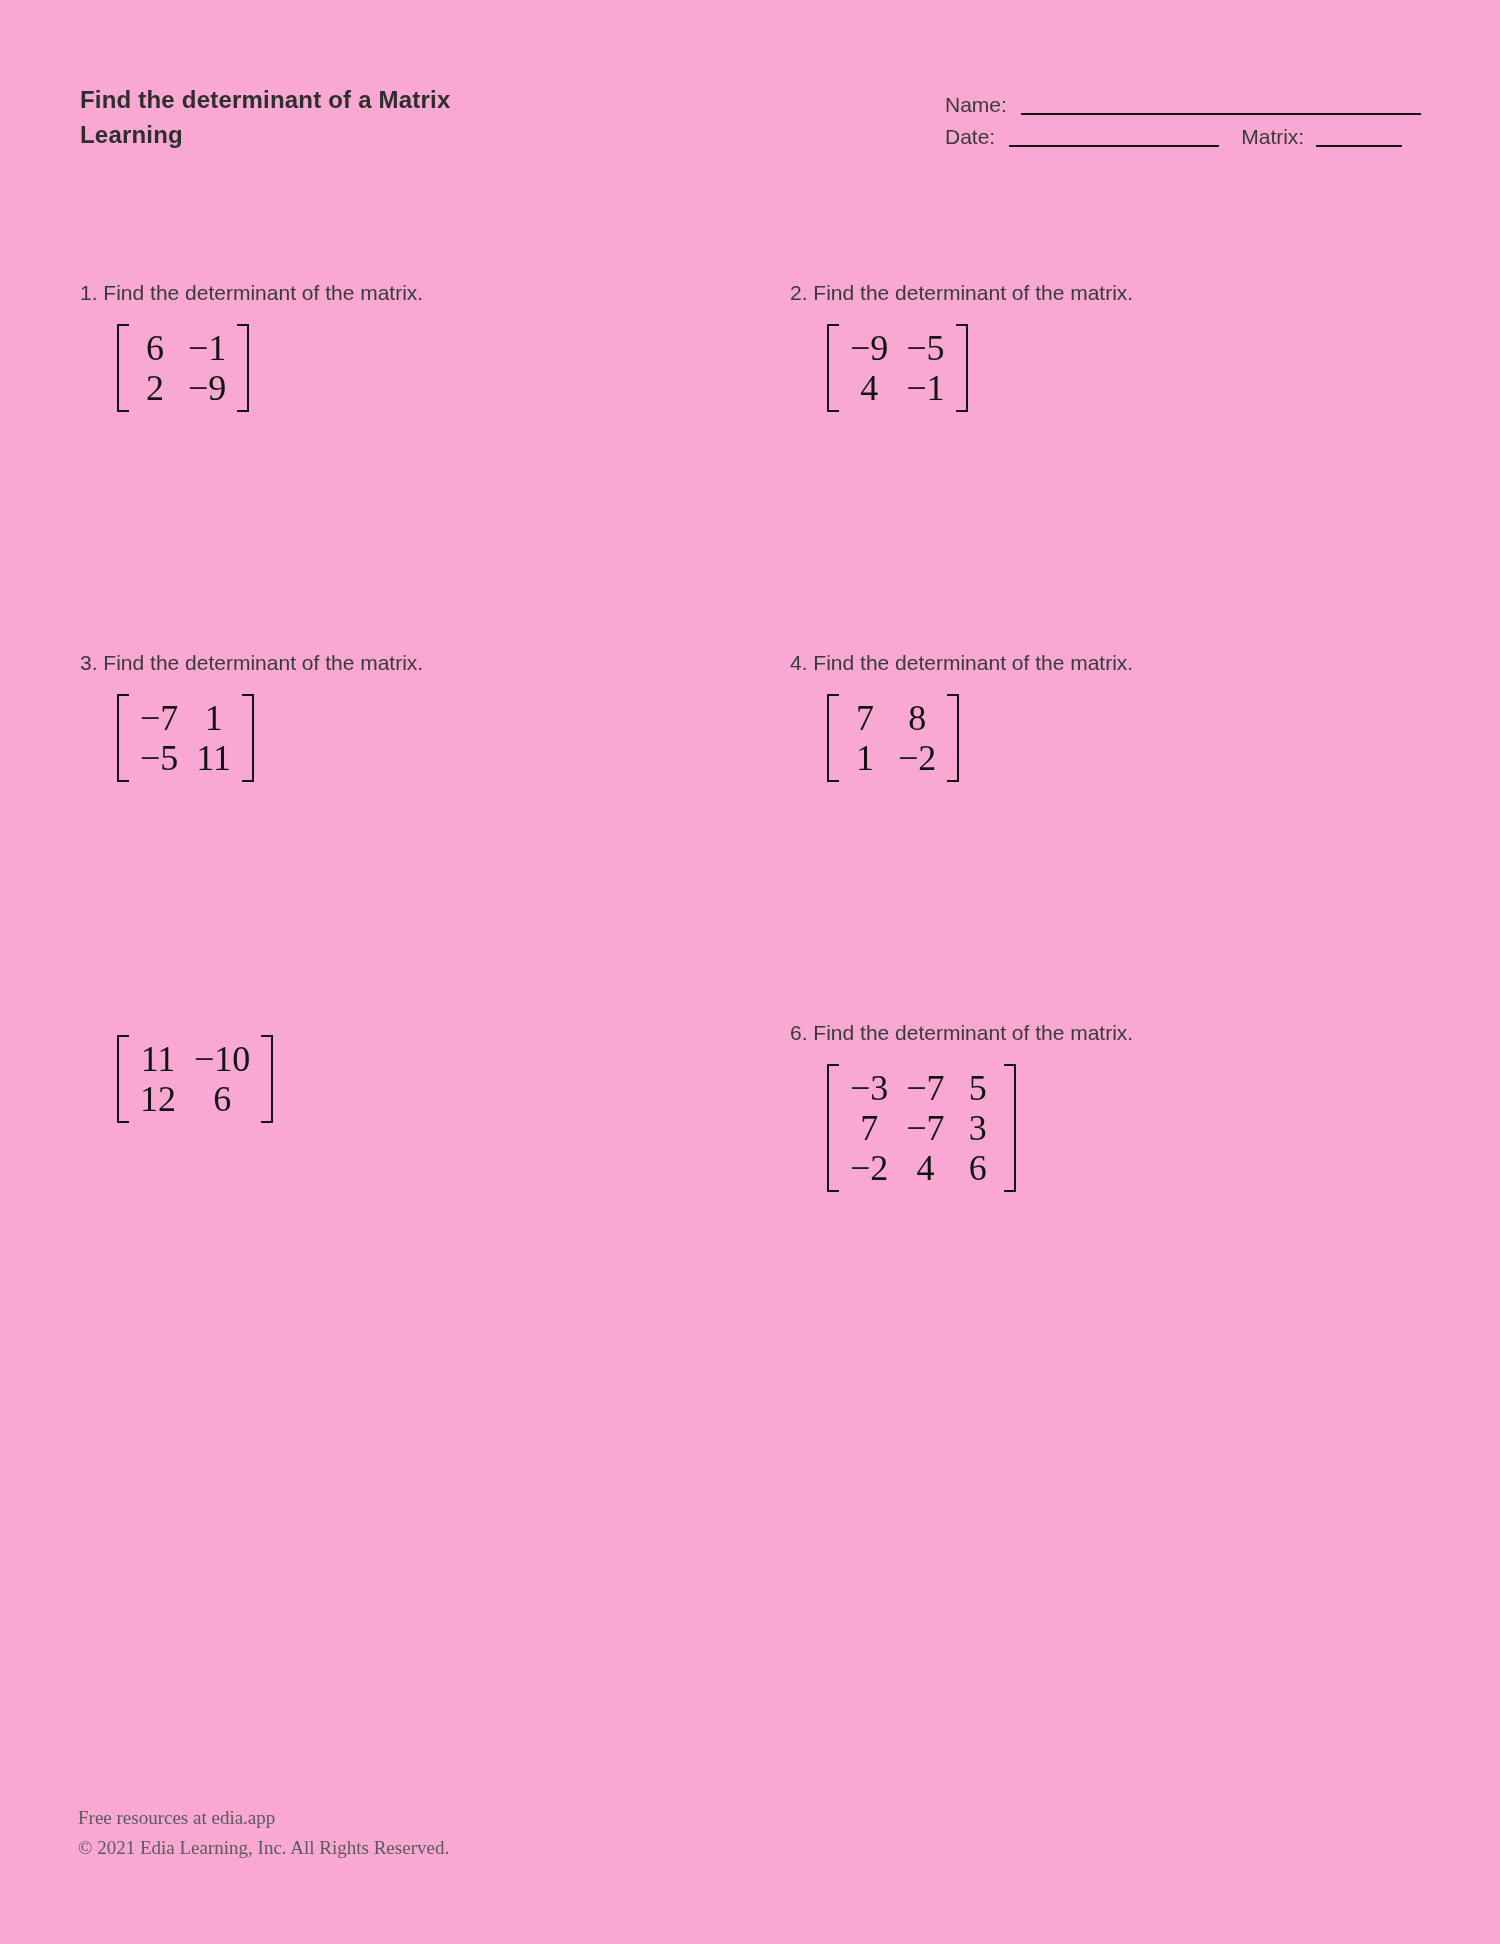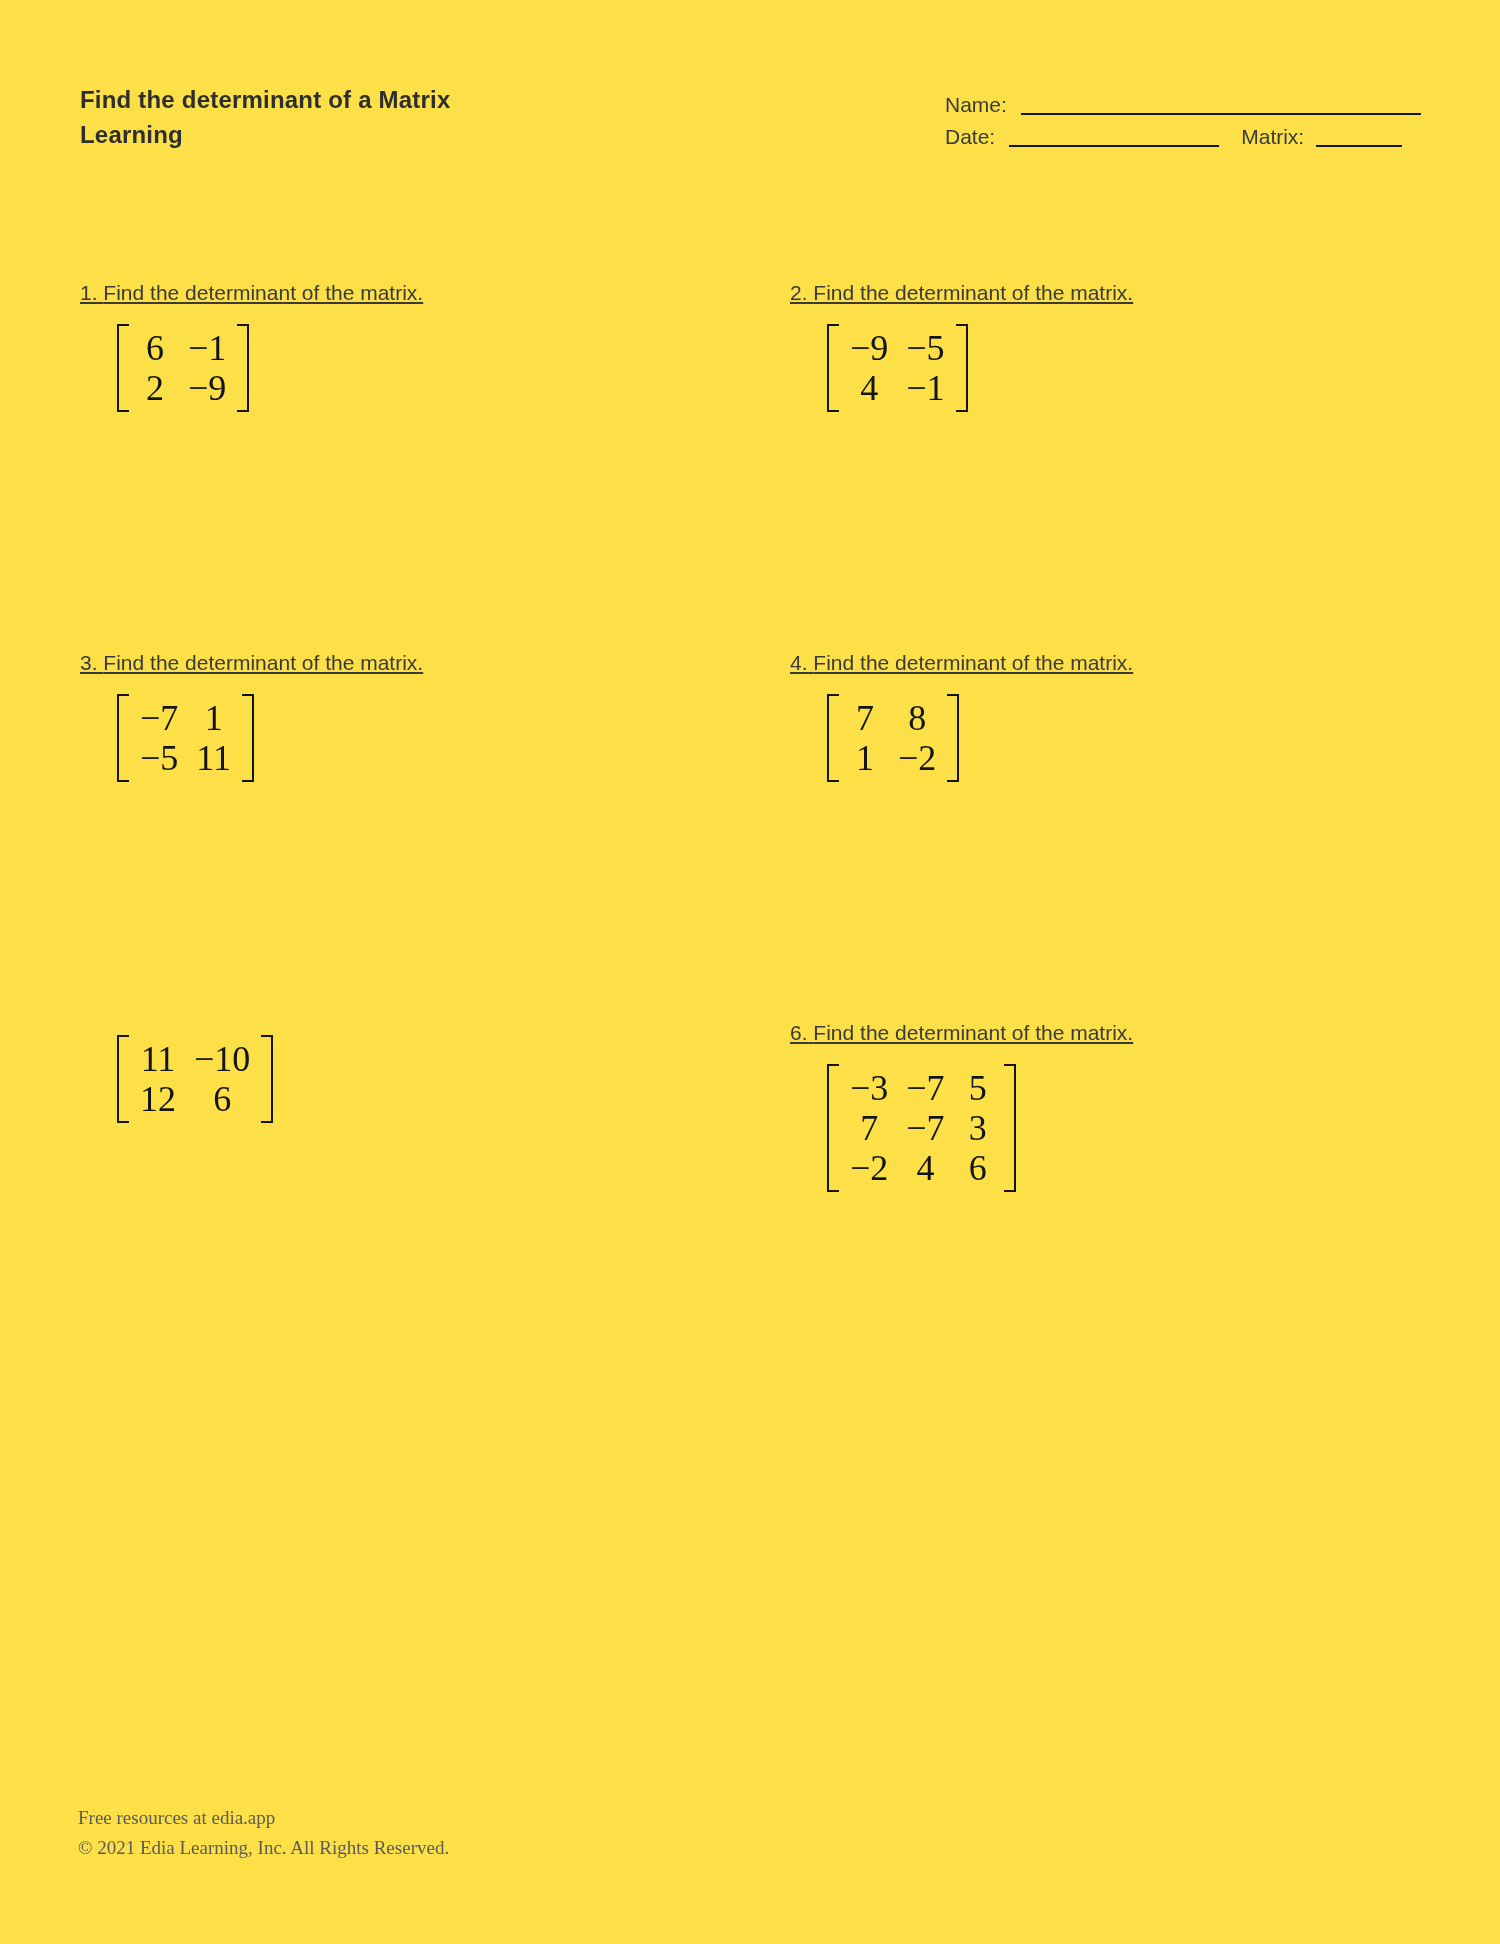--- a/index.html
+++ b/index.html
@@ -1,17 +1,17 @@
 <!DOCTYPE html>
 <html><head>
 <meta charset="utf-8">
 <style>
   html,body{margin:0;padding:0;background:#ffffff;}
   .page{
-    position:relative;width:1500px;height:1944px;background:#fde047;
+    position:relative;width:1500px;height:1944px;background:#f9a8d4;
     font-family:"Liberation Sans","DejaVu Sans",sans-serif;overflow:hidden;
   }
   
   .title{
     position:absolute;left:80px;top:82px;
     font-size:24px;font-weight:700;line-height:35px;color:#2e2e2e;letter-spacing:.2px;
   }
   .fields{
     position:absolute;left:945px;top:93px;width:476px;
     font-size:21px;color:#3a3a3a;
@@ -23,21 +23,21 @@
   .name-line{flex:1;margin-left:14px;}
   .date-line{width:210px;margin-left:14px;}
   .period-label{margin-left:22px;}
   .period-line{width:86px;margin-left:12px;}
   
   .problems{
     position:absolute;left:80px;top:278px;width:1340px;
     display:grid;grid-template-columns:710px 630px;grid-auto-rows:370px;
   }
   .problem{overflow:visible;}
-  .prompt{margin:0;font-size:21px;line-height:29px;color:#3a3a3a;text-decoration:underline;}
+  .prompt{margin:0;font-size:21px;line-height:29px;color:#3a3a3a;}
   .matrix{display:inline-flex;align-items:stretch;margin:17px 0 0 37px;}
   .bracket{
     flex:none;width:10px;
     border-top:2.5px solid #141414;border-bottom:2.5px solid #141414;
   }
   .bracket.l{border-left:2.5px solid #141414;}
   .bracket.r{border-right:2.5px solid #141414;}
   .m-grid{display:grid;align-content:center;padding:4px 2px;}
   .m-cell{
     font-family:"Liberation Serif","DejaVu Serif",serif;

